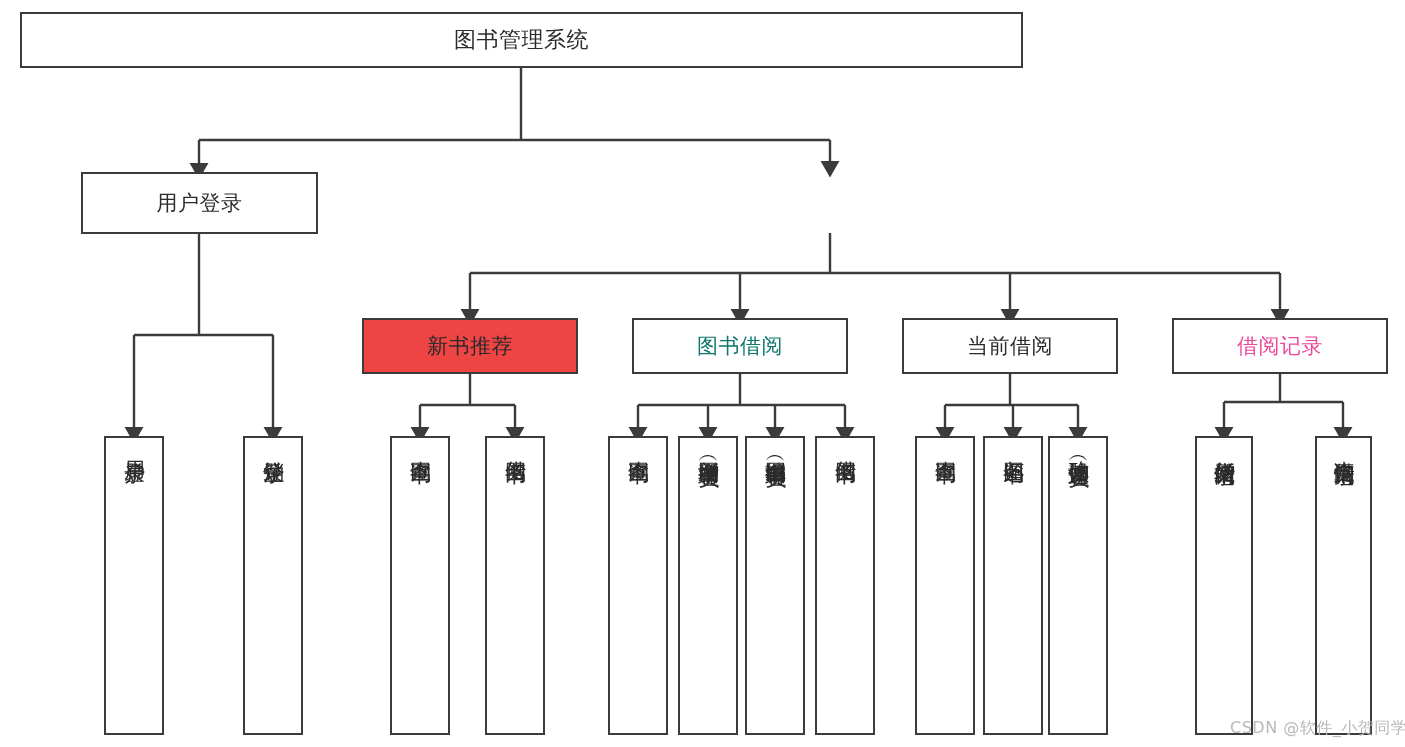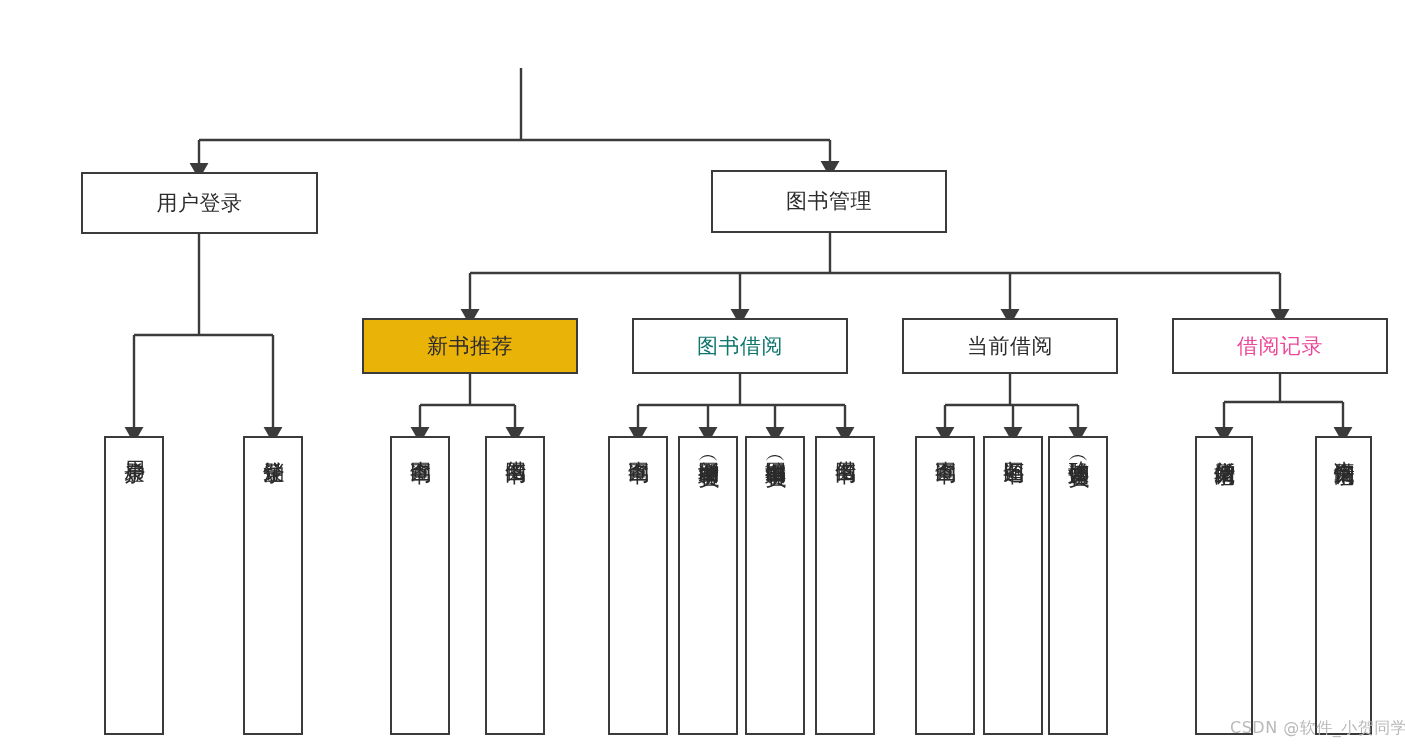--- a/index.html
+++ b/index.html
@@ -114,29 +114,29 @@
       <path d="M1013,405 L1013,432" marker-end="url(#arrow)"></path>
       <path d="M1078,405 L1078,432" marker-end="url(#arrow)"></path>
 
       <path d="M1280,374 L1280,402"></path>
       <path d="M1224,402 L1343,402"></path>
       <path d="M1224,402 L1224,432" marker-end="url(#arrow)"></path>
       <path d="M1343,402 L1343,432" marker-end="url(#arrow)"></path>
     </g>
   </svg>
 
+  <div class="node root" style="left: 20px; top: 12px; width: 1003px; height: 56px; border-color: rgb(59, 59, 59); background: rgb(255, 255, 255); color: rgb(43, 43, 43);">
+    <span class="label">图书管理系统</span>
+  </div>
 
   <div class="node" style="left: 81px; top: 172px; width: 237px; height: 62px; border-color: rgb(59, 59, 59); background: rgb(255, 255, 255); color: rgb(43, 43, 43);">
     <span class="label">用户登录</span>
   </div>
-  <div class="node" style="left: 711px; top: 170px; width: 236px; height: 63px; border-color: rgb(59, 59, 59); background: rgb(255, 255, 255); color: rgb(43, 43, 43);">
-    <span class="label">图书管理</span>
-  </div>
 
-  <div class="node" style="left: 362px; top: 318px; width: 216px; height: 56px; border-color: rgb(59, 59, 59); background: #eab308; color: rgb(43, 43, 43);">
+  <div class="node" style="left: 362px; top: 318px; width: 216px; height: 56px; border-color: rgb(59, 59, 59); background: #ef4444; color: rgb(43, 43, 43);">
     <span class="label">新书推荐</span>
   </div>
   <div class="node" style="left: 632px; top: 318px; width: 216px; height: 56px; border-color: rgb(59, 59, 59); background: rgb(255, 255, 255); color: #0f766e;">
     <span class="label">图书借阅</span>
   </div>
   <div class="node" style="left: 902px; top: 318px; width: 216px; height: 56px; border-color: rgb(59, 59, 59); background: rgb(255, 255, 255); color: rgb(43, 43, 43);">
     <span class="label">当前借阅</span>
   </div>
   <div class="node" style="left: 1172px; top: 318px; width: 216px; height: 56px; border-color: rgb(59, 59, 59); background: rgb(255, 255, 255); color: #ec4899;">
     <span class="label">借阅记录</span>

